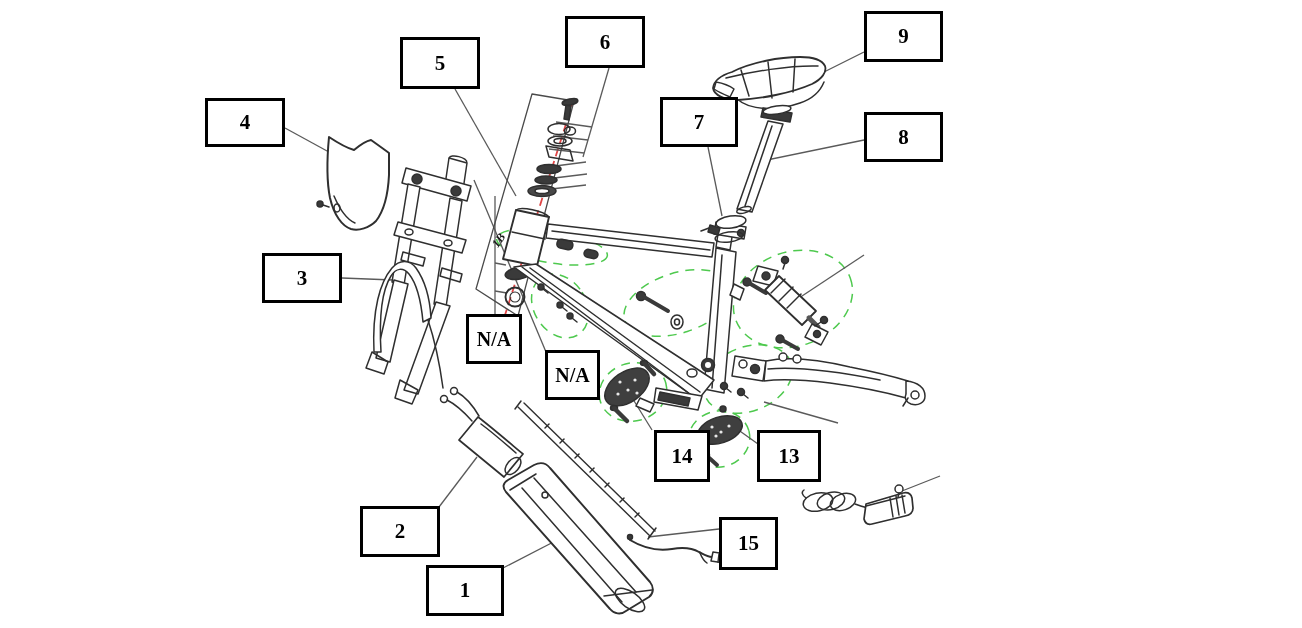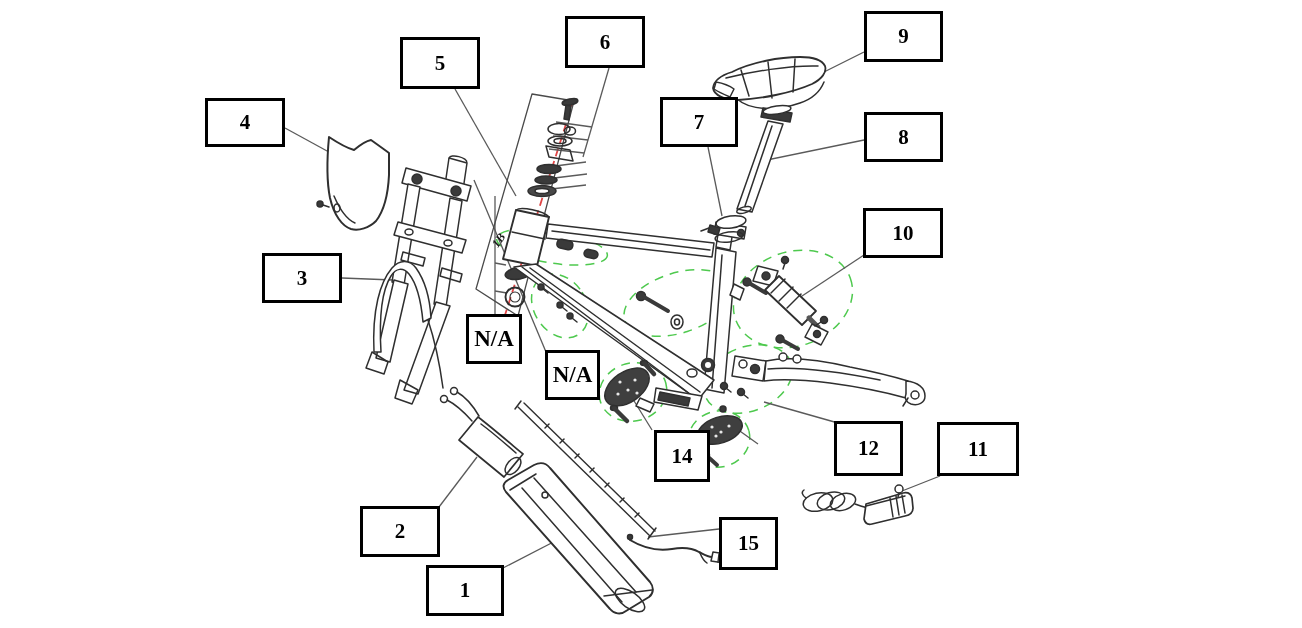--- a/index.html
+++ b/index.html
@@ -13,21 +13,21 @@
   .art{position:absolute;left:0;top:0;}
   .label-box{
     position:absolute;
     box-sizing:border-box;
     background:#ffffff;
     border:3px solid #000000;
     display:flex;align-items:center;justify-content:center;
     font-weight:bold;font-size:21px;color:#000;
     z-index:5;
   }
-  .label-box.na{font-size:23px;}
+  .label-box.na{font-size:20px;}
   .inline-mark{
     position:absolute;
     font-weight:bold;font-style:italic;
     font-size:12px;color:#1a1a1a;
     transform:rotate(-55deg);
     z-index:4;
   }
 </style>
 </head>
 <body>
@@ -329,28 +329,22 @@
   </div>
   <div class="label-box" style="left:660px;top:97px;width:78px;height:50px">
     <span>7</span>
   </div>
   <div class="label-box" style="left:864px;top:112px;width:79px;height:50px">
     <span>8</span>
   </div>
   <div class="label-box" style="left:864px;top:11px;width:79px;height:51px">
     <span>9</span>
   </div>
-  <div class="label-box" style="left:863px;top:208px;width:80px;height:50px">
-    <span>10</span>
-  </div>
-  <div class="label-box" style="left:937px;top:422px;width:82px;height:54px">
-    <span>11</span>
-  </div>
-  <div class="label-box" style="left:834px;top:421px;width:69px;height:55px">
-    <span>12</span>
+  <div class="label-box" style="left:757px;top:430px;width:64px;height:52px">
+    <span>13</span>
   </div>
   <div class="label-box" style="left:654px;top:430px;width:56px;height:52px">
     <span>14</span>
   </div>
   <div class="label-box" style="left:719px;top:517px;width:59px;height:53px">
     <span>15</span>
   </div>
   <div class="label-box na" style="left:466px;top:314px;width:56px;height:50px">
     <span>N/A</span>
   </div>

